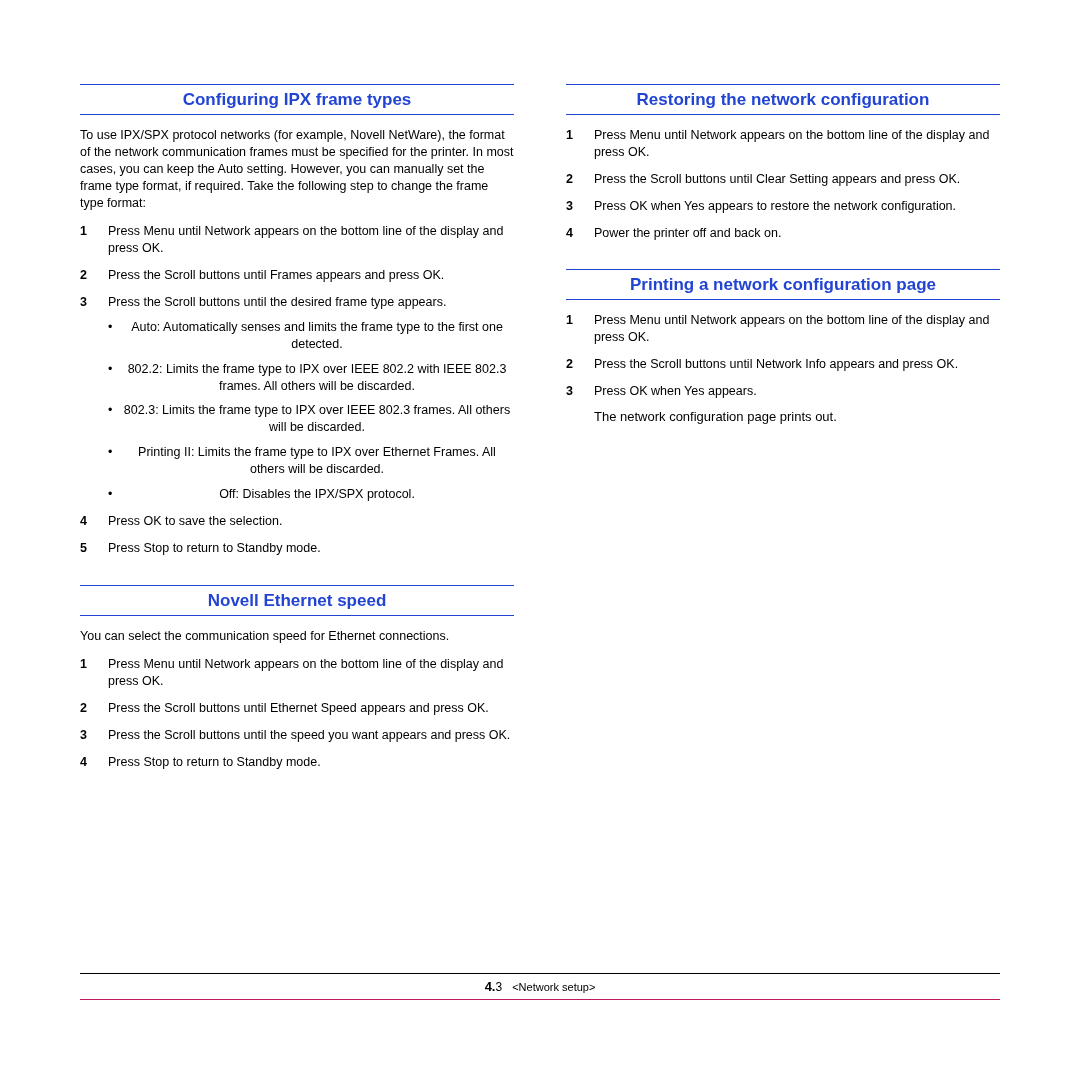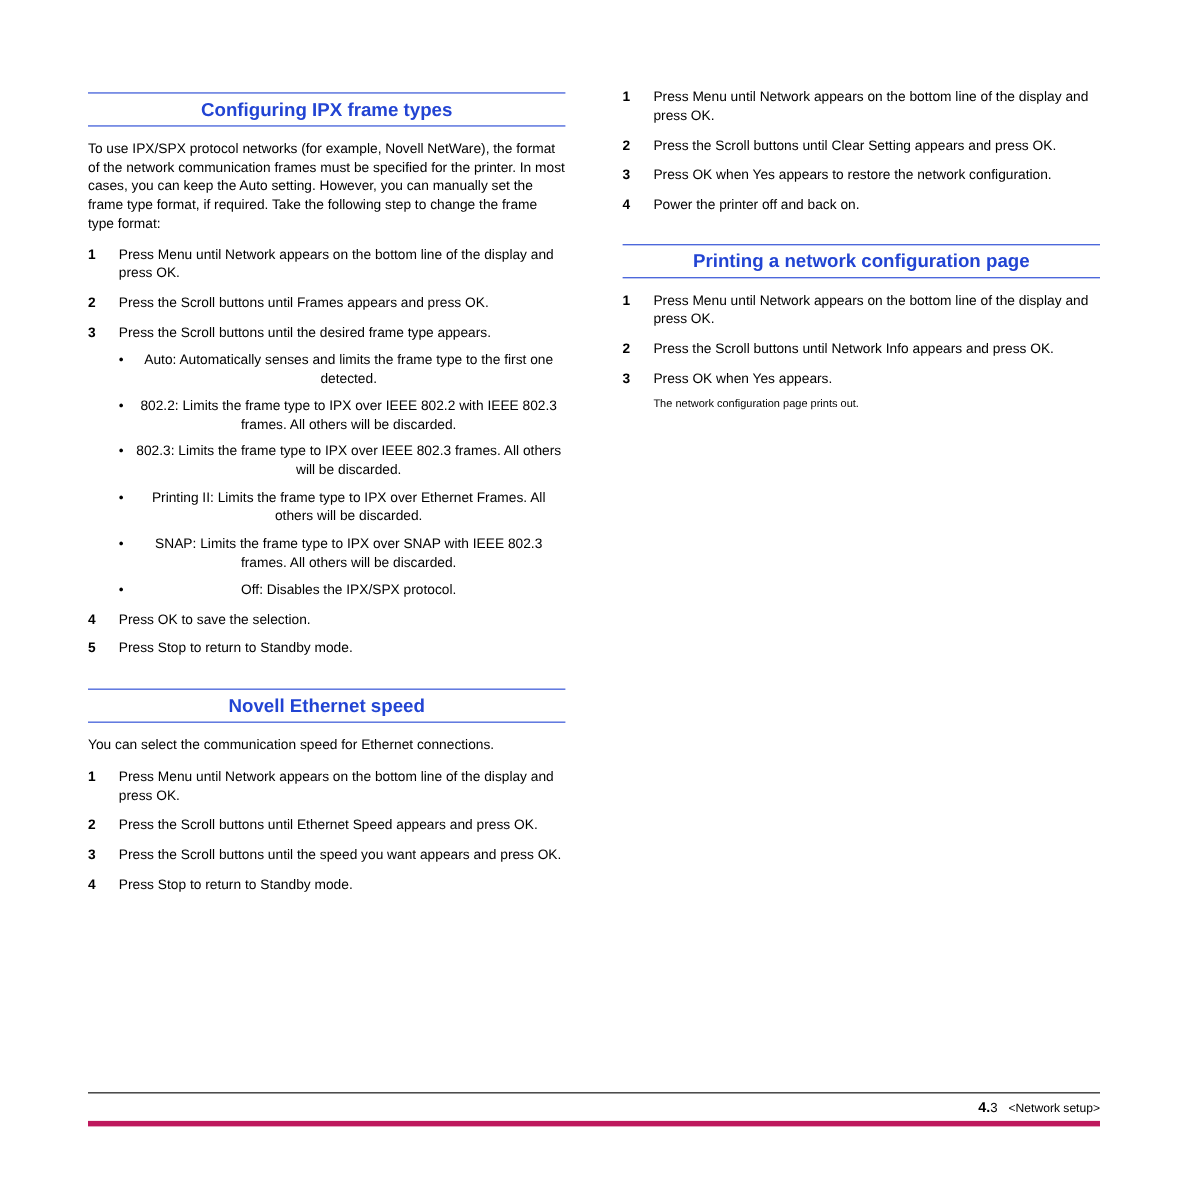--- a/index.html
+++ b/index.html
@@ -78,31 +78,31 @@
     content: "•";
     position: absolute;
     left: 0;
     top: 0;
   }
   .b { font-weight: normal; }
   .section-block { margin-bottom: 28px; }
   .footer-rule {
     position: absolute;
     left: 0;
-    bottom: 16px;
+    bottom: 40px;
     width: 100%;
     border-top: 1px solid #000;
-    border-bottom: 5px solid #be185d;
+    border-bottom: 1px solid #be185d;
     padding: 5px 0;
-    text-align: right;
+    text-align: center;
     font-size: 12px;
   }
   .footer-rule .pg { font-weight: bold; font-size: 13px;}
   .footer-rule .chap { font-size: 11px; color: #000; }
-  .note-after { padding-left: 28px; font-size: 10px; line-height: 1.35; margin-top: -2px; }
+  .note-after { padding-left: 28px; font-size: 13px; line-height: 1.35; margin-top: -2px; }
 </style>
 </head>
 <body>
 
 <div class="page">
   <div class="columns">
 
     <div class="col">
 
       <div class="section-block">
@@ -112,21 +112,20 @@
         </p>
         <ol class="steps">
           <li><span>Press </span><span class="b">Menu</span><span> until </span><span class="b">Network</span><span> appears on the bottom line of the display and press </span><span class="b">OK</span><span>.</span></li>
           <li><span>Press the </span><span class="b">Scroll</span><span> buttons until </span><span class="b">Frames</span><span> appears and press </span><span class="b">OK</span><span>.</span></li>
           <li><span>Press the </span><span class="b">Scroll</span><span> buttons until the desired frame type appears.</span>
             <ul class="sub">
               <li><span class="b">Auto</span><span>: Automatically senses and limits the frame type to the first one detected.</span></li>
               <li><span class="b">802.2</span><span>: Limits the frame type to IPX over IEEE 802.2 with IEEE 802.3 frames. All others will be discarded.</span></li>
               <li><span class="b">802.3</span><span>: Limits the frame type to IPX over IEEE 802.3 frames. All others will be discarded.</span></li>
               <li><span class="b">Printing II</span><span>: Limits the frame type to IPX over Ethernet Frames. All others will be discarded.</span></li>
-              <li><span class="b">SNAP</span><span>: Limits the frame type to IPX over SNAP with IEEE 802.3 frames. All others will be discarded.</span></li>
               <li><span class="b">Off</span><span>: Disables the IPX/SPX protocol.</span></li>
             </ul>
           </li>
           <li><span>Press </span><span class="b">OK</span><span> to save the selection.</span></li>
           <li><span>Press </span><span class="b">Stop</span><span> to return to Standby mode.</span></li>
         </ol>
       </div>
 
       <div class="section-block">
         <h2 class="section">Novell Ethernet speed</h2>
@@ -136,20 +135,21 @@
           <li><span>Press the </span><span class="b">Scroll</span><span> buttons until </span><span class="b">Ethernet Speed</span><span> appears and press </span><span class="b">OK</span><span>.</span></li>
           <li><span>Press the </span><span class="b">Scroll</span><span> buttons until the speed you want appears and press </span><span class="b">OK</span><span>.</span></li>
           <li><span>Press </span><span class="b">Stop</span><span> to return to Standby mode.</span></li>
         </ol>
       </div>
     </div>
 
     <div class="col">
 
       <div class="section-block">
+        <h2 class="section">Restoring the network configuration</h2>
         <ol class="steps">
           <li><span>Press </span><span class="b">Menu</span><span> until </span><span class="b">Network</span><span> appears on the bottom line of the display and press </span><span class="b">OK</span><span>.</span></li>
           <li><span>Press the </span><span class="b">Scroll</span><span> buttons until </span><span class="b">Clear Setting</span><span> appears and press </span><span class="b">OK</span><span>.</span></li>
           <li><span>Press </span><span class="b">OK</span><span> when </span><span class="b">Yes</span><span> appears to restore the network configuration.</span></li>
           <li><span>Power the printer off and back on.</span></li>
         </ol>
       </div>
 
       <div class="section-block">
         <h2 class="section">Printing a network configuration page</h2>

